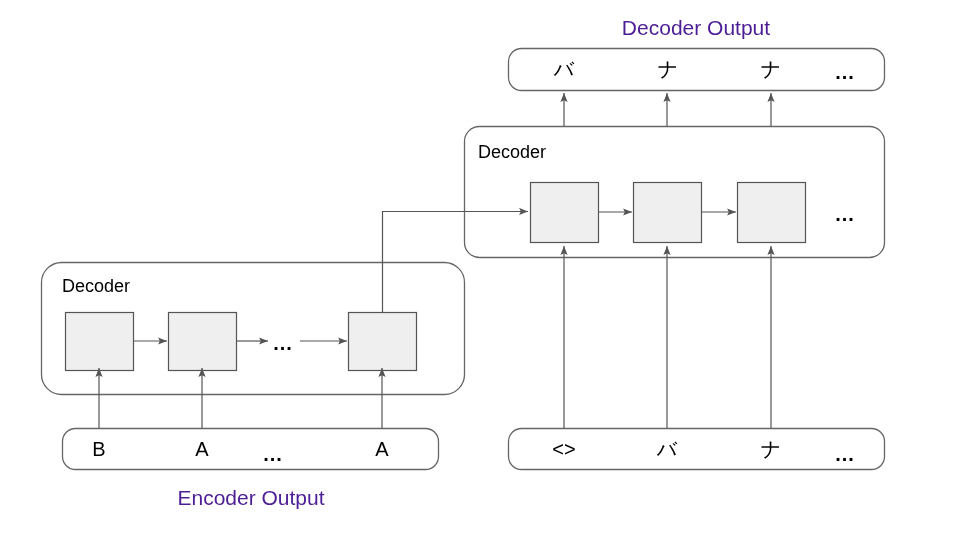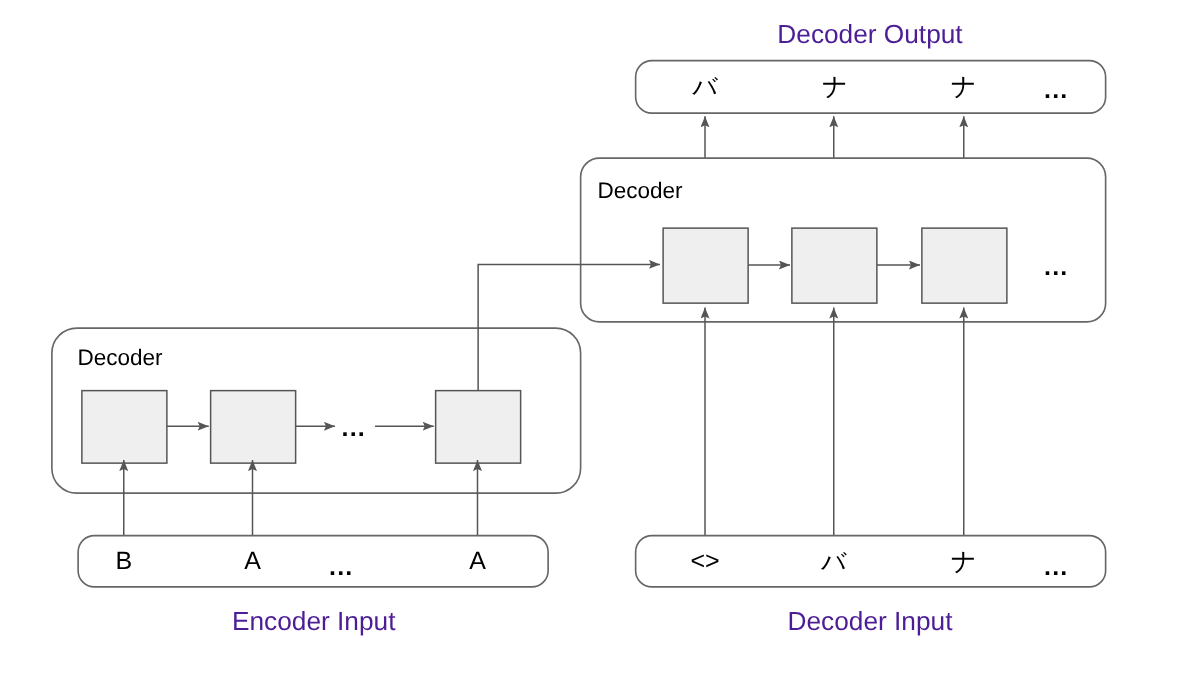--- a/index.html
+++ b/index.html
@@ -130,16 +130,15 @@
   <div class="lbl token" style="left:64px; top:439px; width:70px;">B</div>
   <div class="lbl token" style="left:167px; top:439px; width:70px;">A</div>
   <div class="lbl ellipsis-dots" style="left:243px; top:444px; width:60px;">...</div>
   <div class="lbl token" style="left:347px; top:439px; width:70px;">A</div>
 
   <div class="lbl token" style="left:529px; top:439px; width:70px;">&lt;&gt;</div>
   <div class="lbl token jp" style="left:632px; top:439px; width:70px;">バ</div>
   <div class="lbl token jp" style="left:736px; top:439px; width:70px;">ナ</div>
   <div class="lbl ellipsis-dots" style="left:815px; top:444px; width:60px;">...</div>
 
-  <div class="lbl caption" style="left:155px; top:487px; width:192px;">Encoder Input</div>
-  <div class="lbl caption" style="left:600px; top:487px; width:192px;">Decoder Input</div>
+  <div class="lbl caption" style="left:155px; top:487px; width:192px;">Encoder Output</div>
 
 </div>
 
 </body></html>

